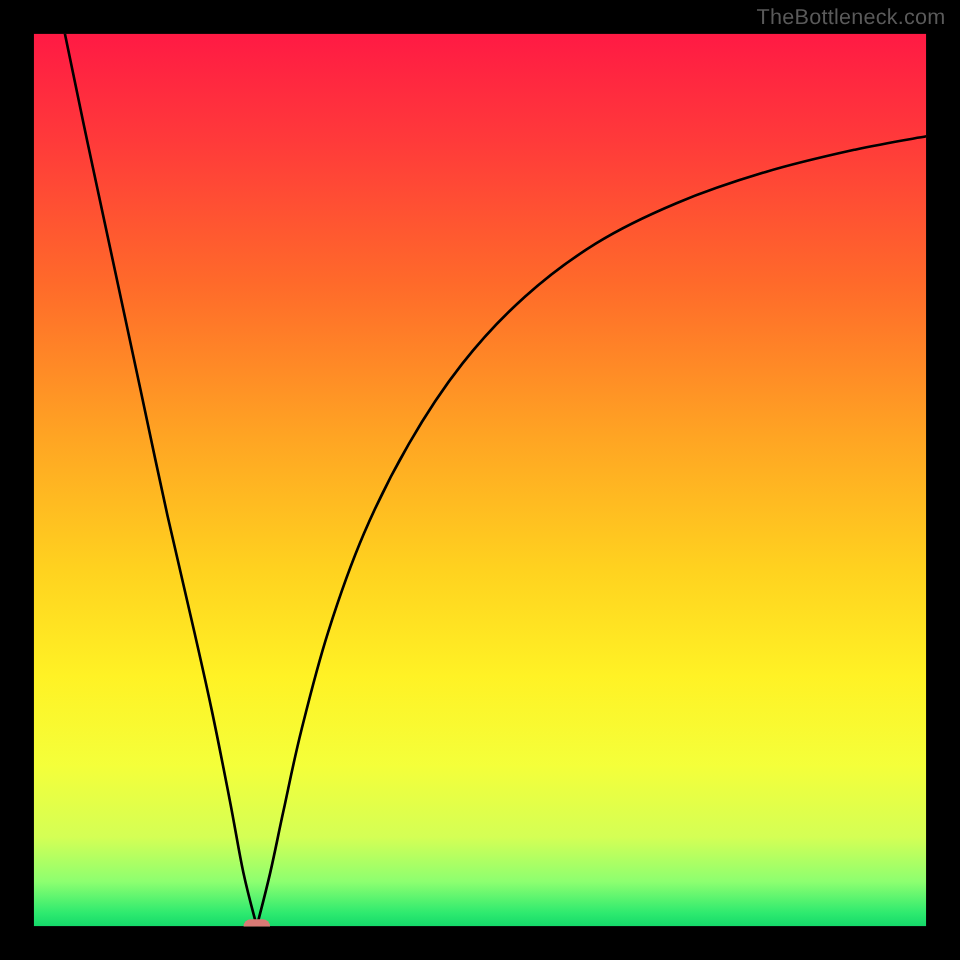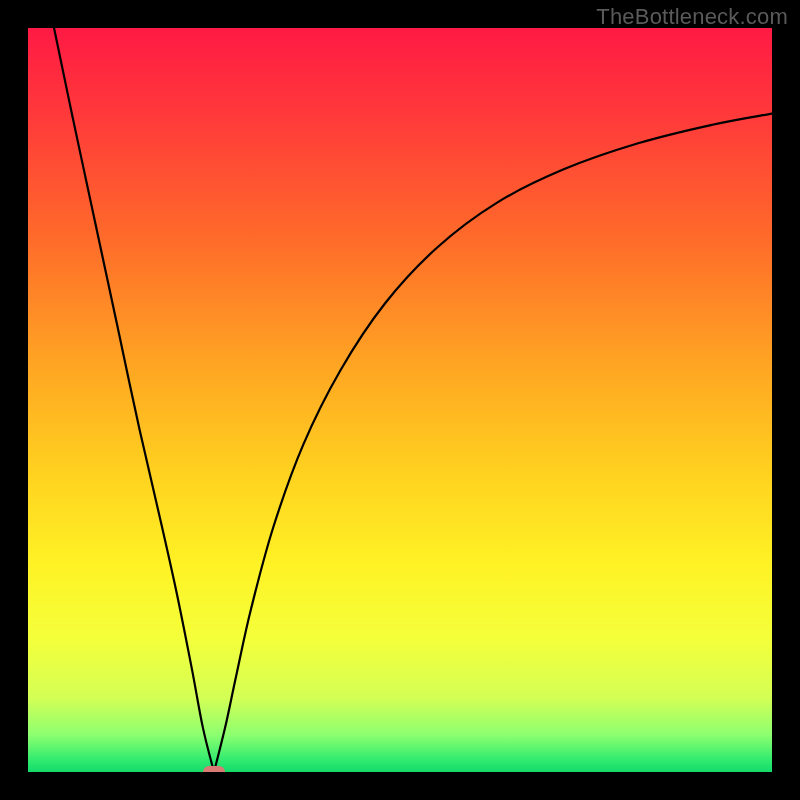--- a/index.html
+++ b/index.html
@@ -32,21 +32,21 @@
   }
   .curve {
     position: absolute;
     inset: 0;
   }
   .watermark {
     position: absolute;
     top: 4px;
     right: 12px;
     color: #5a5a5a;
-    font-size: 22px;
+    font-size: 18px;
     font-weight: 400;
     letter-spacing: 0.2px;
   }
   .marker {
     position: absolute;
     background: #d97a75;
     border-radius: 6px;
   }
 </style>
 </head>

